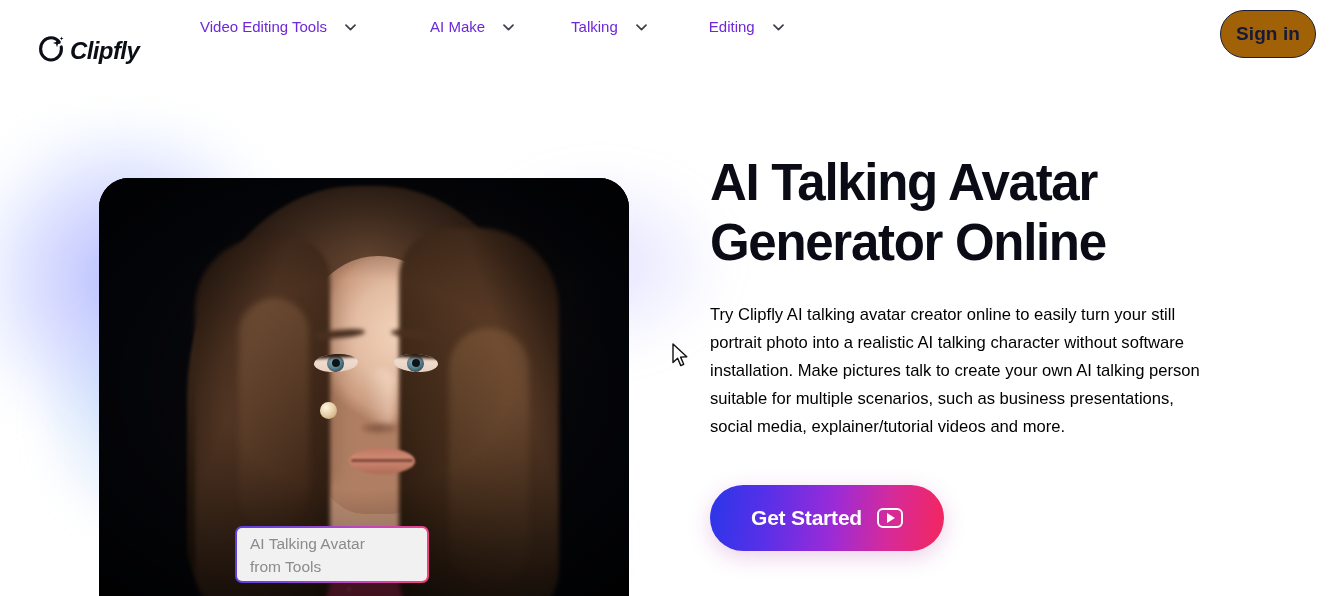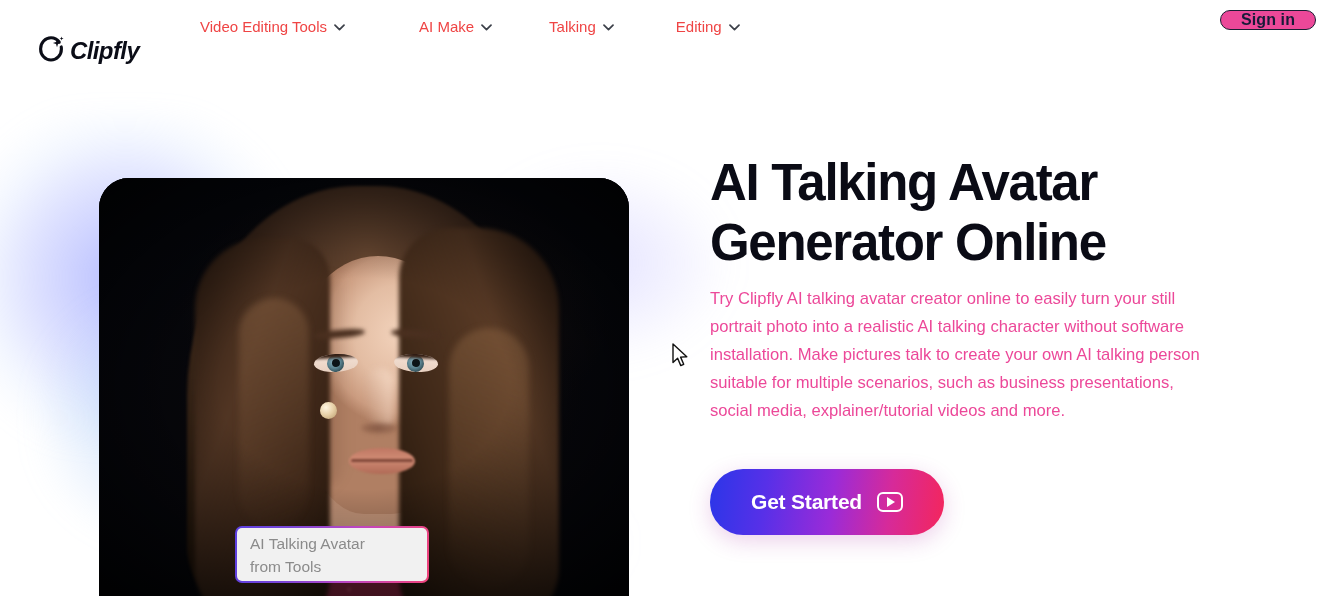--- a/index.html
+++ b/index.html
@@ -54,50 +54,50 @@
     position: absolute;
     left: 200px;
     top: 0;
     height: 53px;
     display: flex;
     align-items: center;
   }
   .nav-item {
     display: flex;
     align-items: center;
-    gap: 7px;
+    gap: 18px;
     font-size: 15px;
-    color: #ef4444;
+    color: #6d28d9;
     cursor: pointer;
     white-space: nowrap;
     height: 53px;
   }
   .nav-spacer-1 { width: 74px; }
   .nav-spacer-2 { width: 57px; }
   .nav-spacer-3 { width: 62px; }
   .chev {
     width: 11px; height: 7px;
     display: inline-block;
     position: relative;
     top: 1px;
   }
   .chev svg { display: block; }
 
   .signin {
     position: absolute;
     right: 22px;
     top: 10px;
     width: 96px;
-    height: 20px;
+    height: 48px;
     border: 1.3px solid #1b1d33;
     border-radius: 999px;
-    background: #ec4899;
+    background: #a16207;
     color: #161a38;
     font-family: "Liberation Sans", sans-serif;
-    font-size: 16px;
+    font-size: 19px;
     font-weight: bold;
     letter-spacing: 0.1px;
     cursor: pointer;
     display: flex;
     align-items: center;
     justify-content: center;
   }
 
   
   .hero {
@@ -374,25 +374,25 @@
     width: 520px;
   }
   .headline {
     font-size: 51px;
     line-height: 60px;
     font-weight: bold;
     letter-spacing: -1.3px;
     color: #0a0b15;
   }
   .subcopy {
-    margin-top: 12px;
+    margin-top: 28px;
     width: 505px;
     font-size: 16.6px;
     line-height: 28px;
-    color: #ec4899;
+    color: #000000;
   }
   .cta {
     margin-top: 44px;
     width: 234px;
     height: 66px;
     border: none;
     border-radius: 33px;
     background: linear-gradient(97deg, #2b36e8 0%, #5730e8 24%, #9a2bd8 52%, #d62a9a 76%, #f4265c 100%);
     color: #ffffff;
     font-family: "Liberation Sans", sans-serif;

